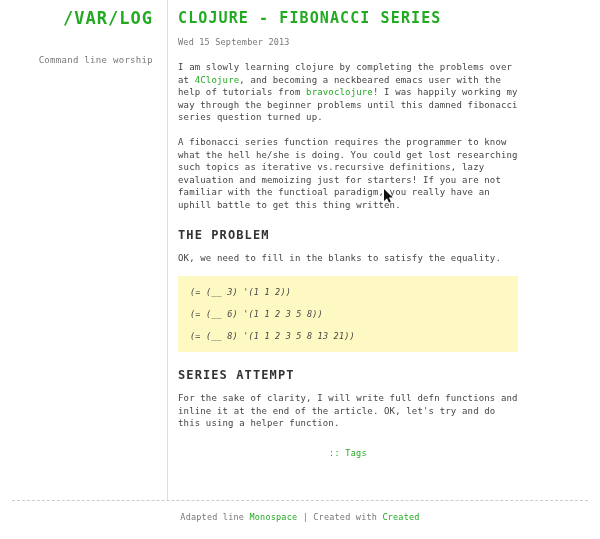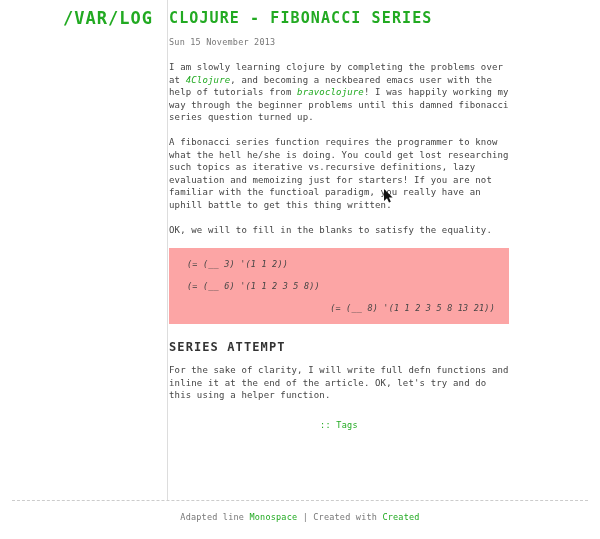--- a/index.html
+++ b/index.html
@@ -50,21 +50,21 @@
     margin-top: 26px;
     font-size: 9px;
     color: #777777;
     letter-spacing: 0.3px;
     line-height: 13px;
   }
 
   
   .content {
     position: absolute;
-    left: 169px;
+    left: 178px;
     top: 0;
     width: 340px;
     padding-top: 8px;
   }
   .post-title {
     font-size: 15px;
     font-weight: bold;
     color: #22aa22;
     letter-spacing: 1.1px;
     margin: 0 0 9px 0;
@@ -79,45 +79,43 @@
   p.body-text {
     font-size: 9px;
     line-height: 12.6px;
     color: #444444;
     margin: 0 0 12px 0;
     letter-spacing: 0.15px;
   }
   a.inline-link {
     color: #22aa22;
     text-decoration: none;
-    font-style: italic;
   }
   h2.section-heading {
     font-size: 12px;
     font-weight: bold;
     color: #333333;
     letter-spacing: 1.1px;
     margin: 16px 0 10px 0;
   }
   .code-block {
-    background: #fca5a5;
-    padding: 10px 14px 10px 18px;
+    background: #fef9c3;
+    padding: 10px 14px 10px 12px;
     margin: 0 0 12px 0;
     font-size: 8.5px;
     line-height: 12px;
     color: #444444;
   }
   .code-line {
     font-style: italic;
     margin: 0 0 10px 0;
     letter-spacing: 0.2px;
   }
   .code-line:last-child {
     margin-bottom: 0;
-    text-align: right;
   }
 
   
   .tags-row {
     margin-top: 18px;
     text-align: center;
     font-size: 8.5px;
     color: #22aa22;
     letter-spacing: 0.3px;
   }
@@ -159,33 +157,35 @@
     pointer-events: none;
   }
 </style>
 </head>
 <body>
 
 <div class="page">
 
   <div class="sidebar">
     <div class="site-title">/VAR/LOG</div>
+    <div class="site-tagline">Command line worship</div>
   </div>
 
   <div class="content">
 
     <h1 class="post-title">CLOJURE - FIBONACCI SERIES</h1>
-    <div class="post-date">Sun 15 November 2013</div>
+    <div class="post-date">Wed 15 September 2013</div>
 
     <p class="body-text"><span>I am slowly learning clojure by completing the problems over at </span><a class="inline-link" href="#">4Clojure</a><span>, and becoming a neckbeared emacs user with the help of tutorials from </span><a class="inline-link" href="#">bravoclojure</a><span>! I was happily working my way through the beginner problems until this damned fibonacci series question turned up.</span></p>
 
     <p class="body-text">A fibonacci series function requires the programmer to know what the hell he/she is doing. You could get lost researching such topics as iterative vs.recursive definitions, lazy evaluation and memoizing just for starters! If you are not familiar with the functioal paradigm, you really have an uphill battle to get this thing written.</p>
 
-
-    <p class="body-text">OK, we will to fill in the blanks to satisfy the equality.</p>
+    <h2 class="section-heading">THE PROBLEM</h2>
+
+    <p class="body-text">OK, we need to fill in the blanks to satisfy the equality.</p>
 
     <div class="code-block">
       <div class="code-line">(= (__ 3) '(1 1 2))</div>
       <div class="code-line">(= (__ 6) '(1 1 2 3 5 8))</div>
       <div class="code-line">(= (__ 8) '(1 1 2 3 5 8 13 21))</div>
     </div>
 
 
     <h2 class="section-heading">SERIES ATTEMPT</h2>
 

